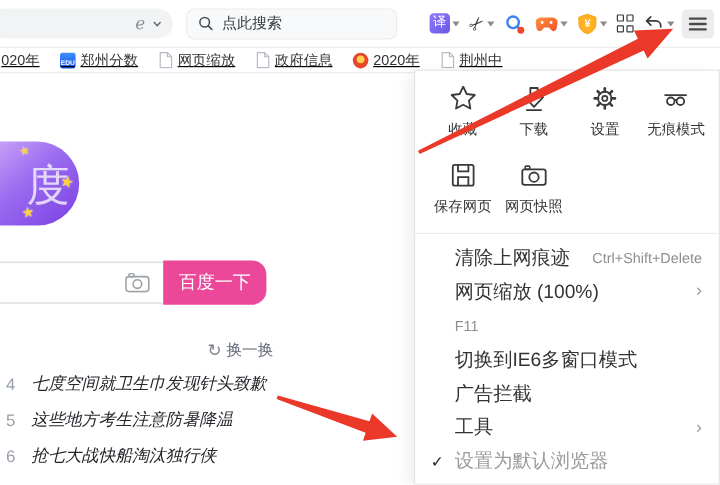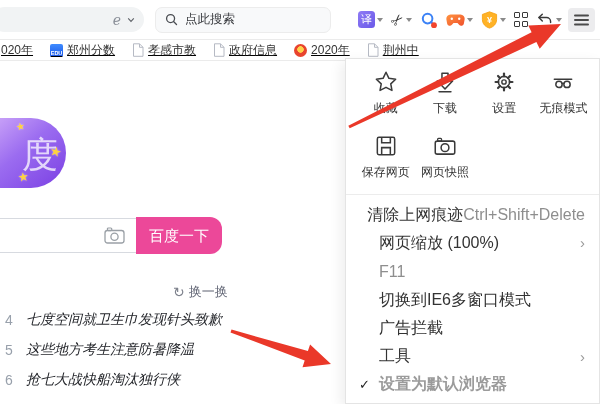--- a/index.html
+++ b/index.html
@@ -67,22 +67,22 @@
           border:1px solid #e4e4e4; box-shadow:-4px 4px 12px rgba(0,0,0,.07); z-index:5; }
   .mgrid { display:grid; grid-template-columns:repeat(4,1fr); padding:8px 6px 0 10px; row-gap:12px; }
   .mcell { display:flex; flex-direction:column; align-items:center; gap:5px; padding:2px 0; }
   .mcell svg { display:block; }
   .mcell .mlabel { font-size:12px; color:#333; white-space:nowrap; }
   .msep { height:1px; background:#ececec; margin:11px 0 4px 0; }
   .mlist { padding-top:2px; }
   .mrow { height:28.3px; display:flex; align-items:center; padding:0 14px 0 13px; }
   .mcheck { width:20px; font-size:13px; color:#222; font-weight:bold; }
   .mtext { font-size:16px; color:#333; flex:1; white-space:nowrap; }
-  .mtext.dim { color:#9b9b9b;font-weight:bold; }
-  .mright { font-size:16px; color:#8e8e8e; }
+  .mtext.dim { color:#9b9b9b; }
+  .mright { font-size:12px; color:#8e8e8e; }
   .msub { font-size:15px; color:#9a9a9a; line-height:12px; }
 
   
   .arrows { position:absolute; inset:0; z-index:9; pointer-events:none; }
 </style>
 </head>
 <body>
 
 <div class="screen">
 
@@ -165,21 +165,21 @@
     </span>
     <span class="bm">
       <span class="fav-edu">EDU</span>
       <span>郑州分数</span>
     </span>
     <span class="bm">
       <svg width="12" height="14" viewBox="0 0 12 14">
         <path d="M1.5 .8 h6 L11 4.3 v9 H1.5 z" fill="#fff" stroke="#b6bac4" stroke-width="1"></path>
         <path d="M7.5 .8 v3.5 H11" fill="none" stroke="#b6bac4" stroke-width="1"></path>
       </svg>
-      <span>孝感市教</span>
+      <span>网页缩放</span>
     </span>
     <span class="bm">
       <svg width="12" height="14" viewBox="0 0 12 14">
         <path d="M1.5 .8 h6 L11 4.3 v9 H1.5 z" fill="#fff" stroke="#b6bac4" stroke-width="1"></path>
         <path d="M7.5 .8 v3.5 H11" fill="none" stroke="#b6bac4" stroke-width="1"></path>
       </svg>
       <span>政府信息</span>
     </span>
     <span class="bm">
       <span class="fav-emblem"></span>

